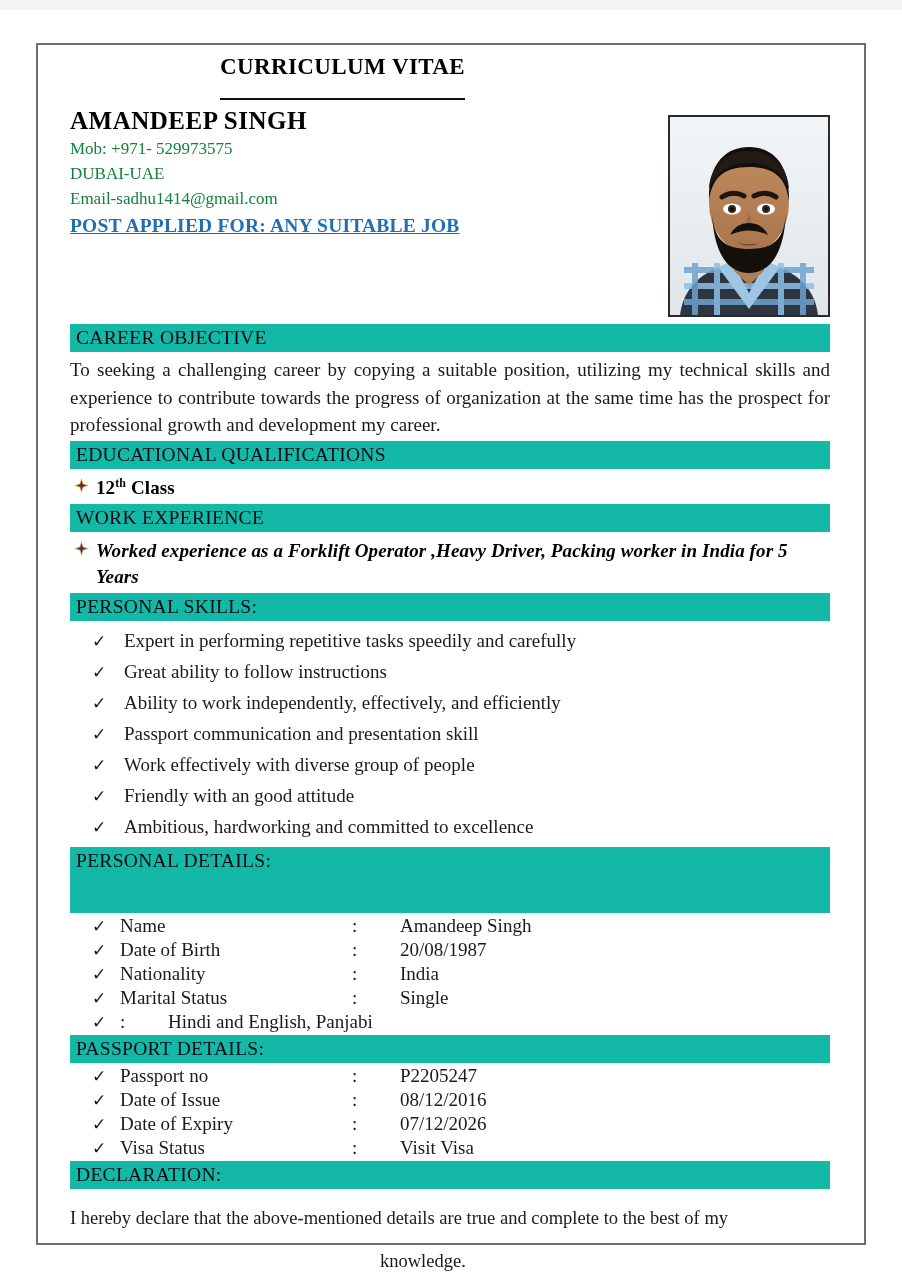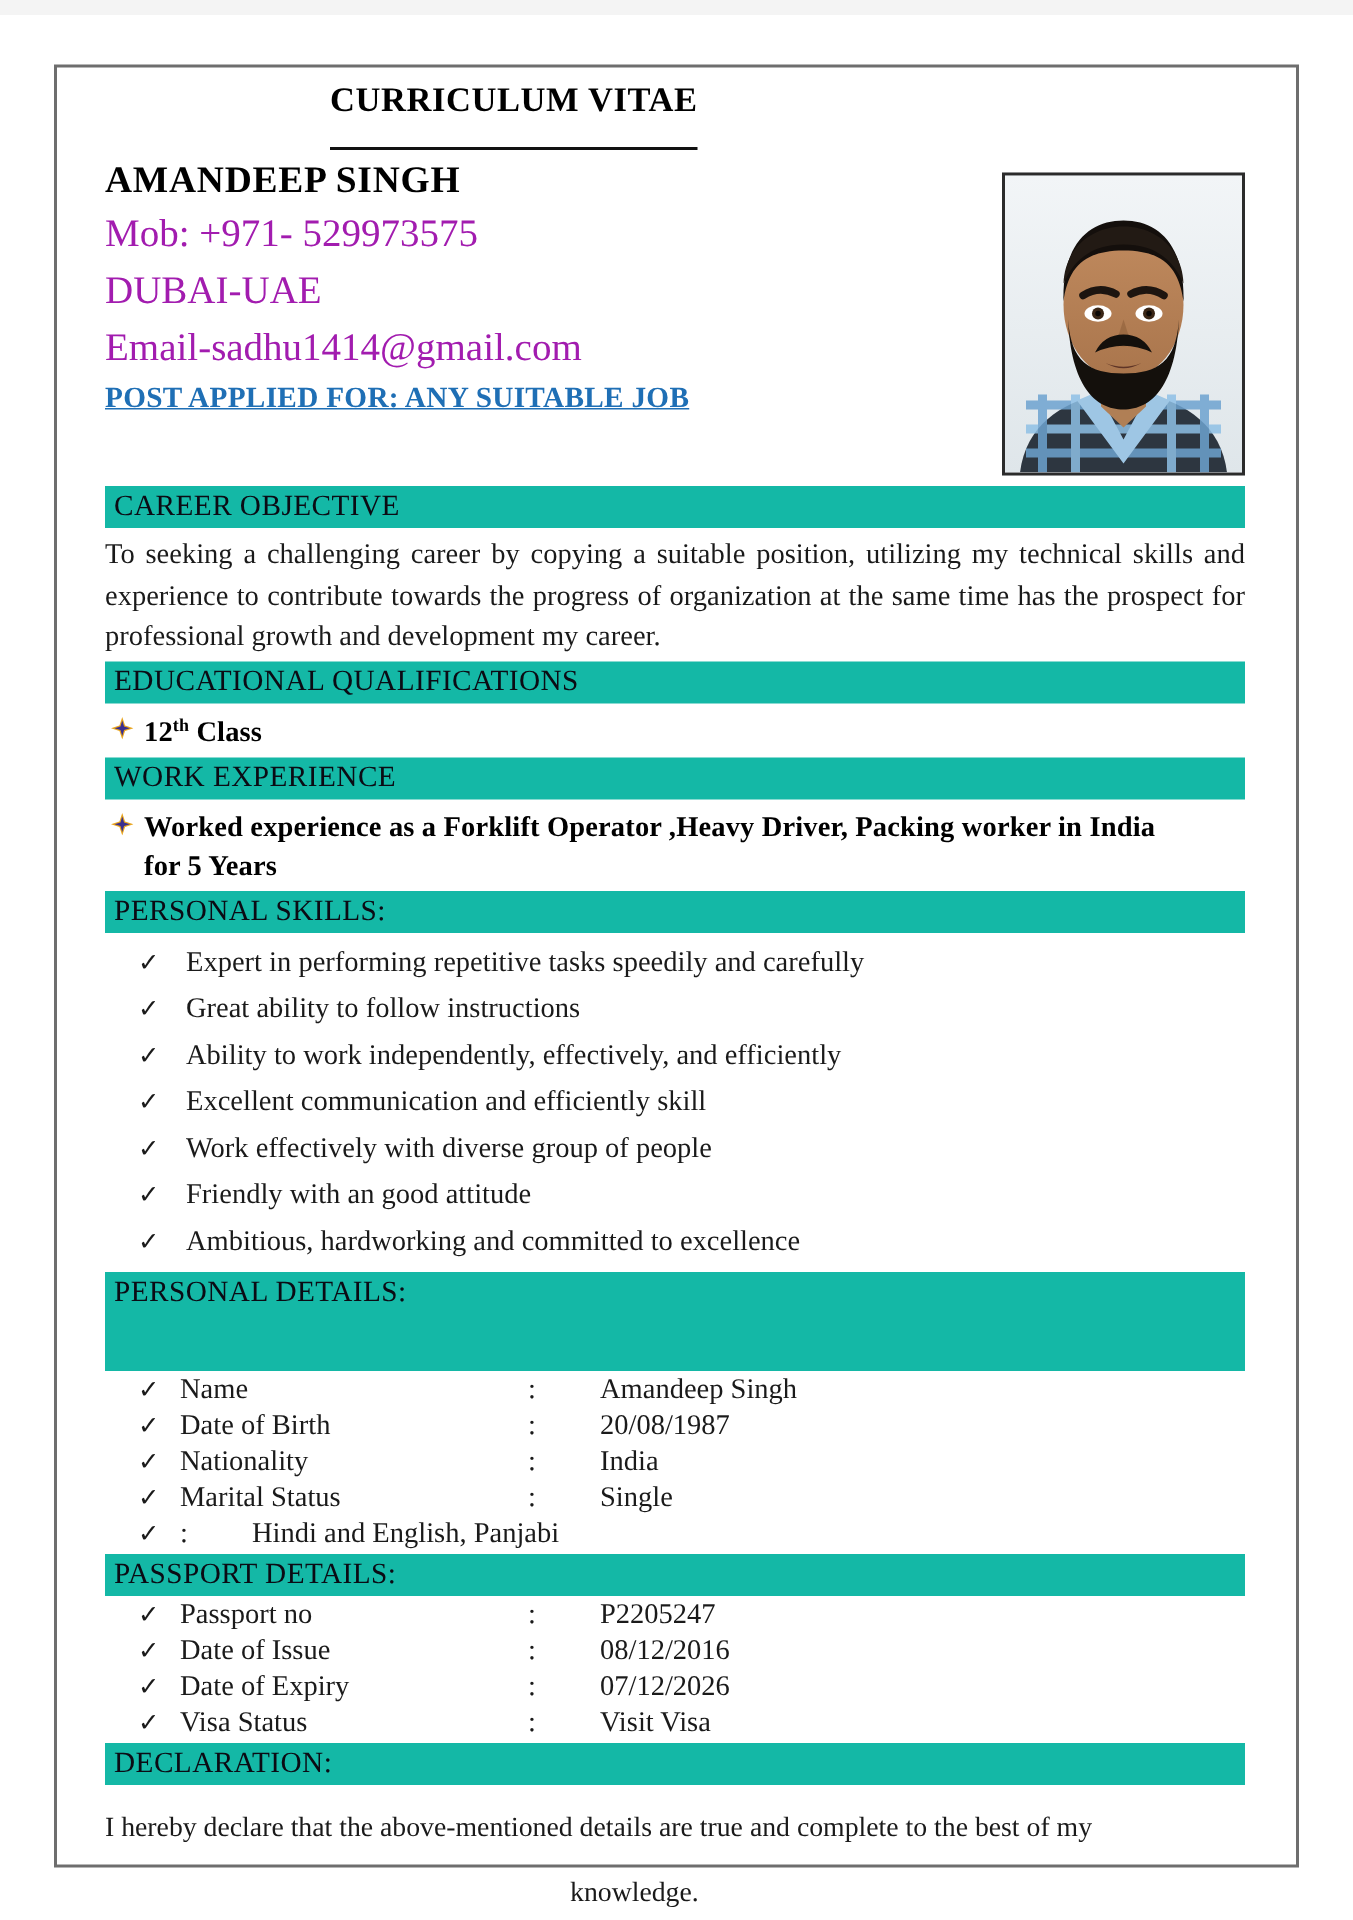--- a/index.html
+++ b/index.html
@@ -56,23 +56,23 @@
     min-height: 215px;
   }
   .person-name {
     font-size: 25px;
     font-weight: bold;
     letter-spacing: 0.5px;
     margin-top: 27px;
     margin-bottom: 2px;
   }
   .contact-line {
-    font-size: 26px;
+    font-size: 17px;
     line-height: 1.47;
-    color: #a21caf;
+    color: #15803d;
   }
   .post-applied {
     font-size: 19.5px;
     font-weight: bold;
     color: #1f6fb5;
     text-decoration: underline;
     letter-spacing: 0.2px;
     margin-top: 3px;
   }
   .photo-frame {
@@ -276,40 +276,40 @@
   </div>
 
   <div class="bar">WORK EXPERIENCE</div>
   <div class="bullet-row">
     <span class="wing-bullet">
       <svg width="15" height="15" viewBox="0 0 16 16">
         <path d="M8 0 L10 6 L16 8 L10 10 L8 16 L6 10 L0 8 L6 6 Z" fill="#e8a51f"></path>
         <path d="M8 2.5 L9.3 6.7 L13.5 8 L9.3 9.3 L8 13.5 L6.7 9.3 L2.5 8 L6.7 6.7 Z" fill="#3b2f8f"></path>
       </svg>
     </span>
-    <span class="bullet-text" style="max-width:700px;">Worked experience as a Forklift Operator ,Heavy Driver, Packing worker in India for 5  Years</span>
+    <span class="bullet-text" style="max-width:700px;font-style:italic;">Worked experience as a Forklift Operator ,Heavy Driver, Packing worker in India for 5  Years</span>
   </div>
 
   <div class="bar">PERSONAL SKILLS:</div>
   <div>
     <div class="check-row">
       <span class="check-mark">✓</span>
       <span class="check-text">Expert in performing repetitive tasks speedily and carefully</span>
     </div>
     <div class="check-row">
       <span class="check-mark">✓</span>
       <span class="check-text">Great ability to follow instructions</span>
     </div>
     <div class="check-row">
       <span class="check-mark">✓</span>
       <span class="check-text">Ability to work independently, effectively, and efficiently</span>
     </div>
     <div class="check-row">
       <span class="check-mark">✓</span>
-      <span class="check-text">Excellent communication and efficiently skill</span>
+      <span class="check-text">Passport communication and presentation skill</span>
     </div>
     <div class="check-row">
       <span class="check-mark">✓</span>
       <span class="check-text">Work effectively with diverse group of people</span>
     </div>
     <div class="check-row">
       <span class="check-mark">✓</span>
       <span class="check-text">Friendly with an good attitude</span>
     </div>
     <div class="check-row">

